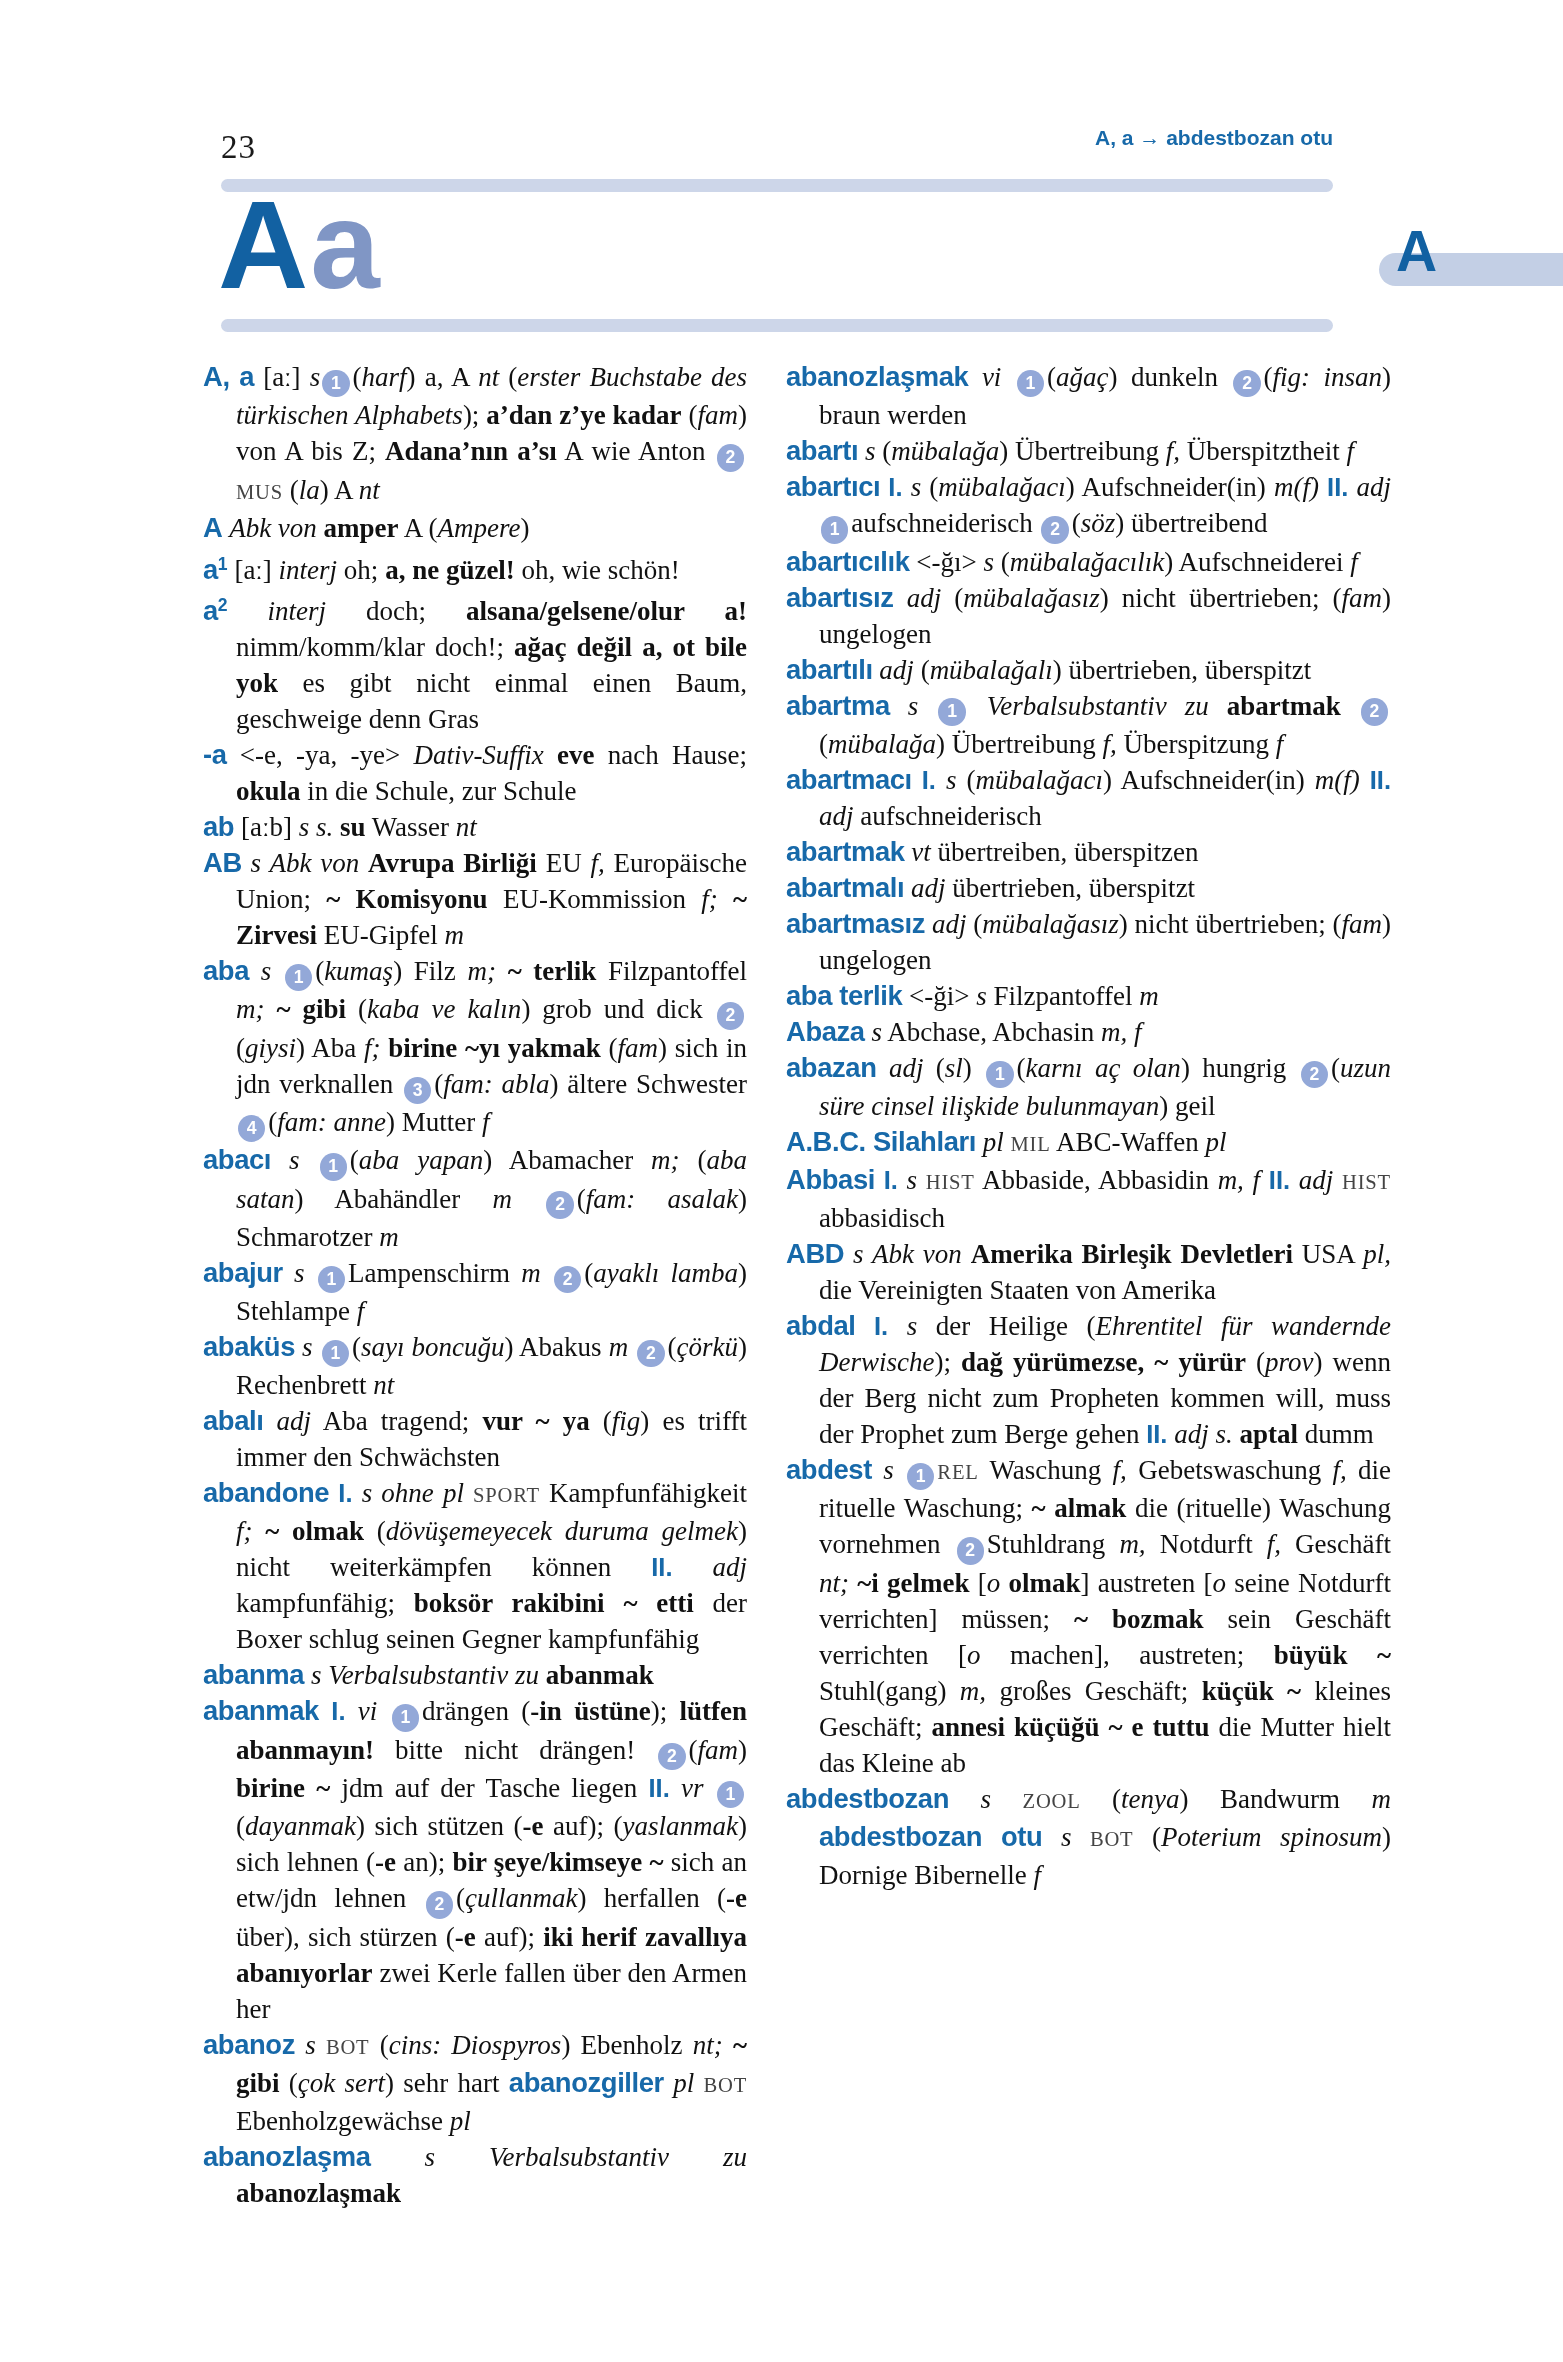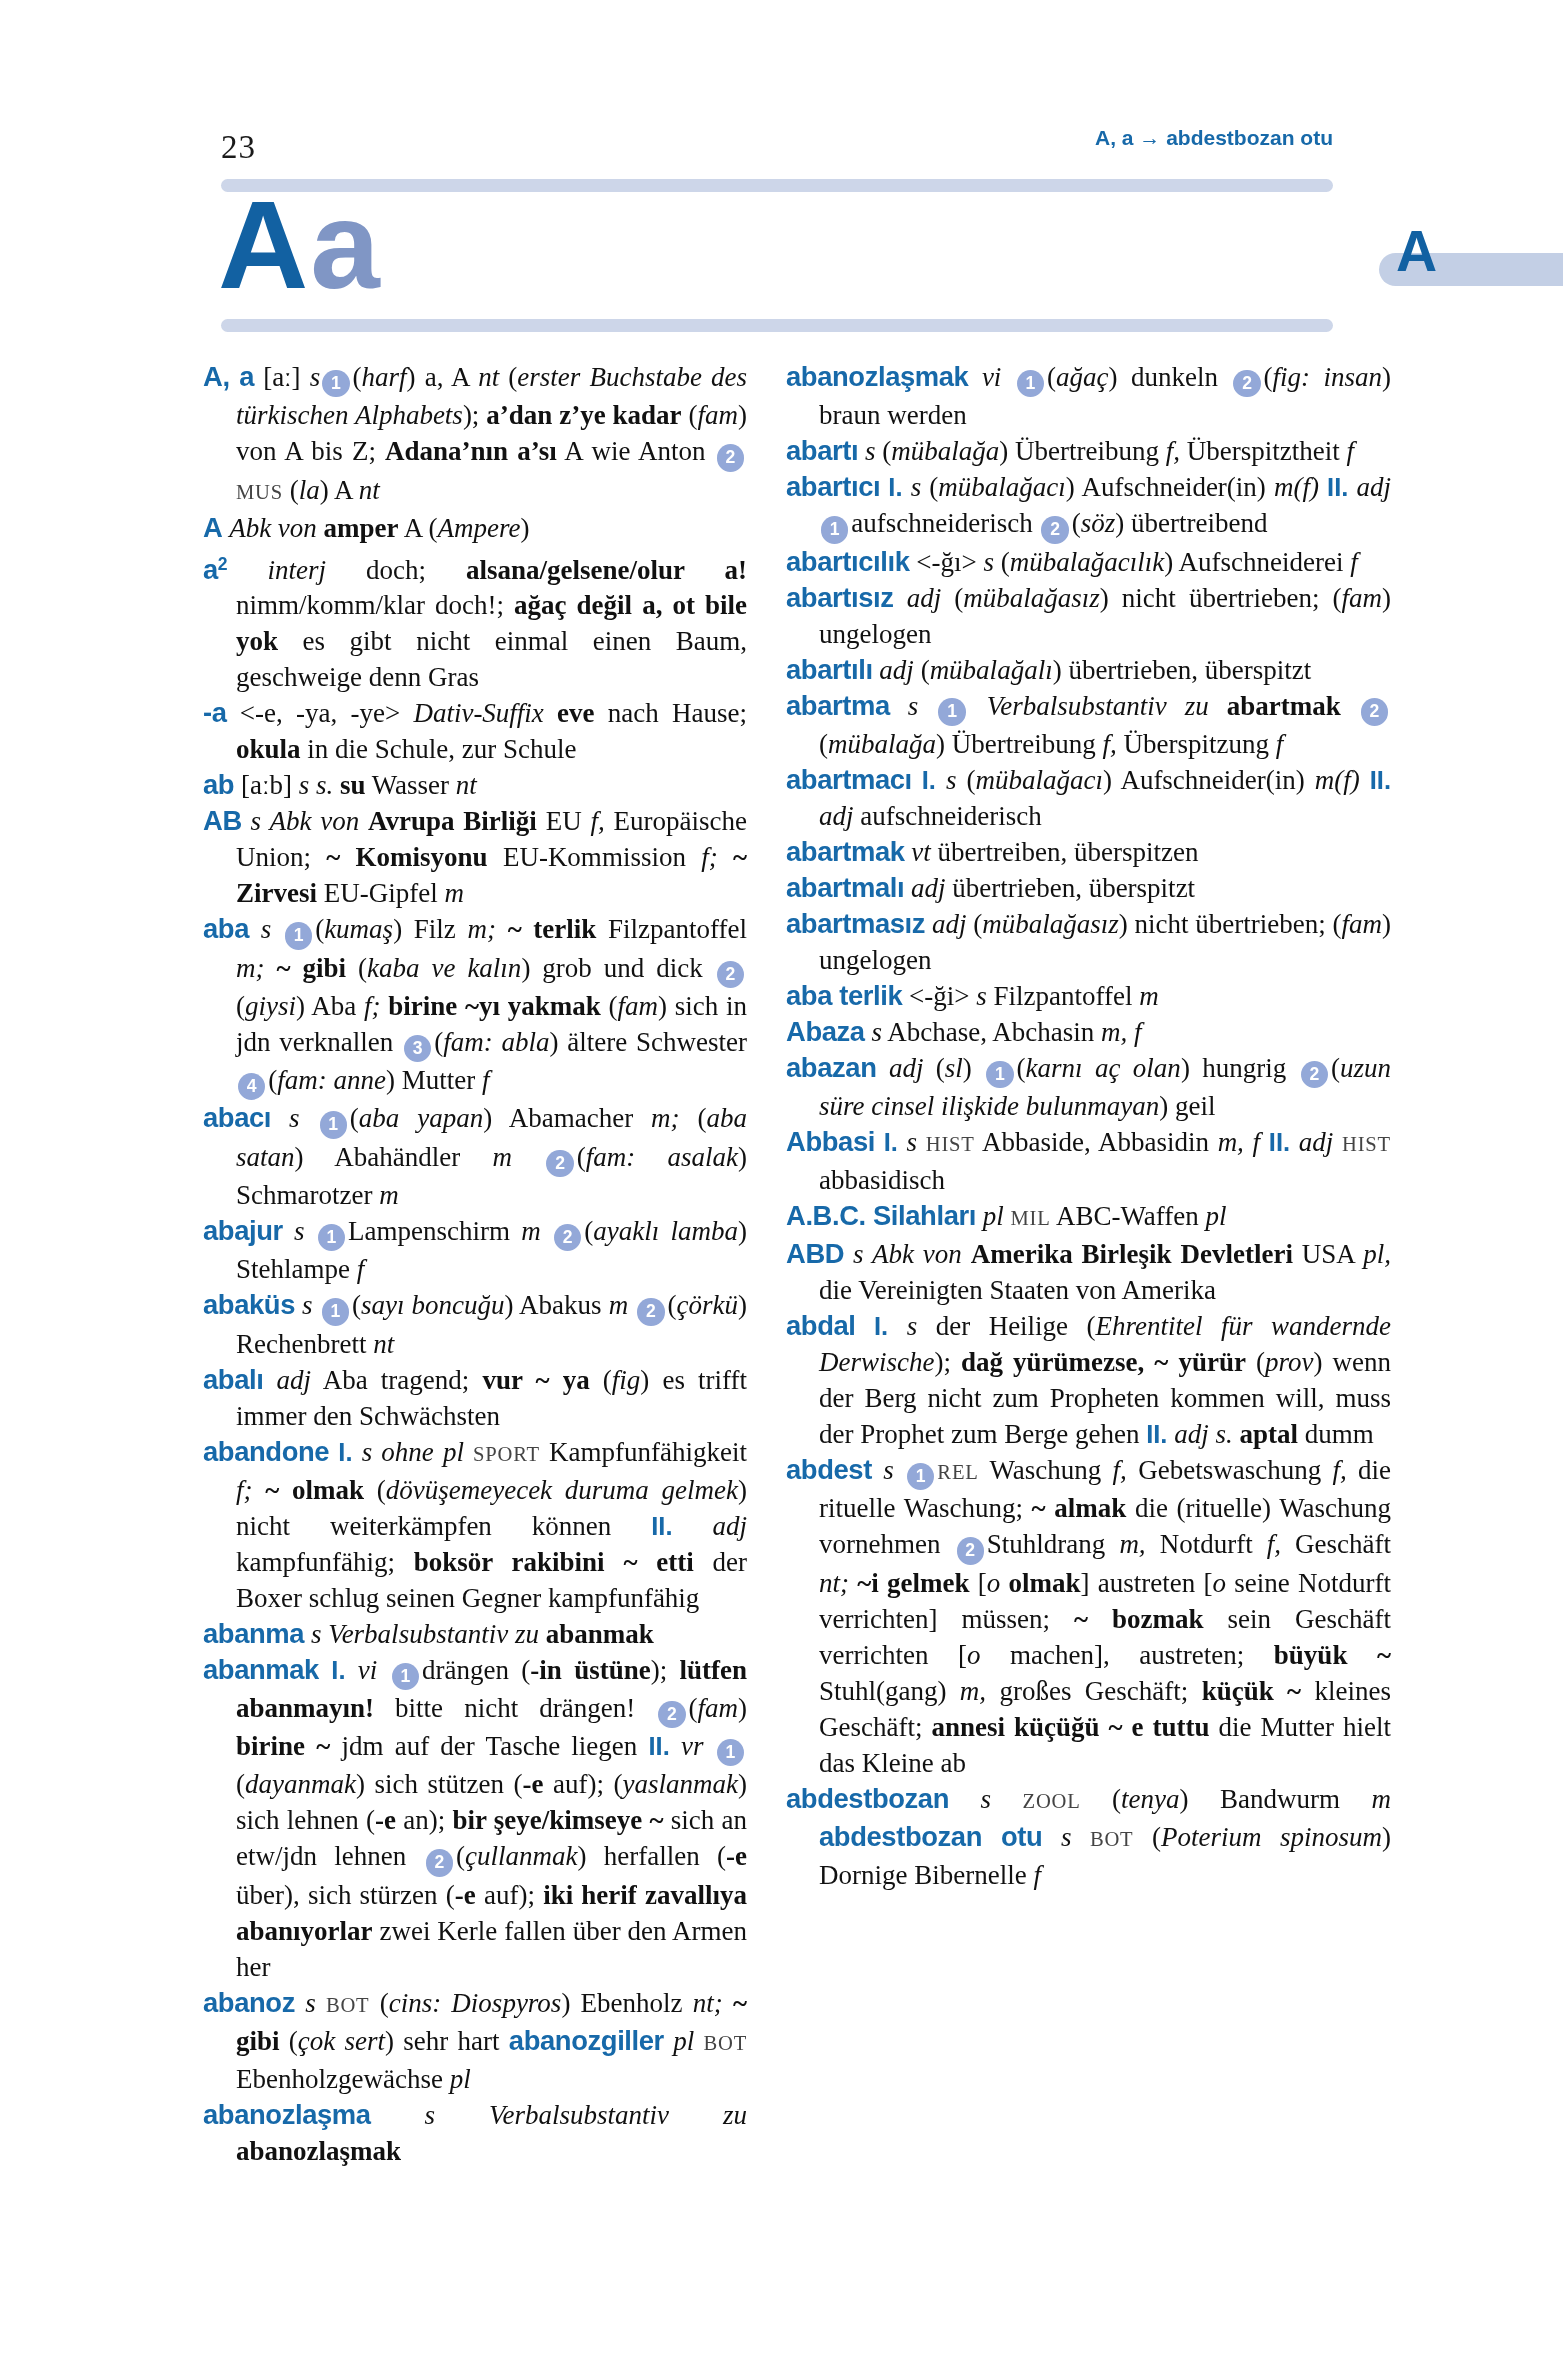--- a/index.html
+++ b/index.html
@@ -97,20 +97,21 @@
 
   <div id="head-bar-bottom" class="head-bar"></div>
 
   <div id="thumb-tab"></div>
   <div id="thumb-tab-letter">A</div>
 
   <div id="columns">
     <div id="col-left" class="col">
         <p class="entry"><span class="rh">A, a</span><span> [aː] </span><span class="ri">s</span><span class="rc">1</span><span>(</span><span class="ri">harf</span><span>) a, A </span><span class="ri">nt</span><span> (</span><span class="ri">erster Buchstabe des türkischen Alphabets</span><span>); </span><span class="rb">a’dan z’ye kadar</span><span> (</span><span class="ri">fam</span><span>) von A bis Z; </span><span class="rb">Adana’nın a’sı</span><span> A wie Anton </span><span class="rc">2</span><span class="rsc">MUS</span><span> (</span><span class="ri">la</span><span>) A </span><span class="ri">nt</span></p>
         <p class="entry"><span class="rh">A</span><span> </span><span class="ri">Abk von</span><span> </span><span class="rb">amper</span><span> A (</span><span class="ri">Ampere</span><span>)</span></p>
+        <p class="entry"><span class="rh">a</span><span class="rhs">1</span><span> [aː] </span><span class="ri">interj</span><span> oh; </span><span class="rb">a, ne güzel!</span><span> oh, wie schön!</span></p>
         <p class="entry"><span class="rh">a</span><span class="rhs">2</span><span> </span><span class="ri">interj</span><span> doch; </span><span class="rb">alsana/gelsene/olur a!</span><span> nimm/komm/klar doch!; </span><span class="rb">ağaç değil a, ot bile yok</span><span> es gibt nicht einmal einen Baum, geschweige denn Gras</span></p>
         <p class="entry"><span class="rh">-a</span><span> &lt;-e, -ya, -ye&gt; </span><span class="ri">Dativ-Suffix</span><span> </span><span class="rb">eve</span><span> nach Hause; </span><span class="rb">okula</span><span> in die Schule, zur Schule</span></p>
         <p class="entry"><span class="rh">ab</span><span> [aːb] </span><span class="ri">s</span><span> </span><span class="ri">s.</span><span> </span><span class="rb">su</span><span> Wasser </span><span class="ri">nt</span></p>
         <p class="entry"><span class="rh">AB</span><span> </span><span class="ri">s Abk von</span><span> </span><span class="rb">Avrupa Birliği</span><span> EU </span><span class="ri">f,</span><span> Europäische Union; </span><span class="rb">~ Komisyonu</span><span> EU-Kommission </span><span class="ri">f;</span><span> </span><span class="rb">~ Zirvesi</span><span> EU-Gipfel </span><span class="ri">m</span></p>
         <p class="entry"><span class="rh">aba</span><span> </span><span class="ri">s</span><span> </span><span class="rc">1</span><span>(</span><span class="ri">kumaş</span><span>) Filz </span><span class="ri">m;</span><span> </span><span class="rb">~ terlik</span><span> Filzpantoffel </span><span class="ri">m;</span><span> </span><span class="rb">~ gibi</span><span> (</span><span class="ri">kaba ve kalın</span><span>) grob und dick </span><span class="rc">2</span><span>(</span><span class="ri">giysi</span><span>) Aba </span><span class="ri">f;</span><span> </span><span class="rb">birine ~yı yakmak</span><span> (</span><span class="ri">fam</span><span>) sich in jdn verknallen </span><span class="rc">3</span><span>(</span><span class="ri">fam: abla</span><span>) ältere Schwester </span><span class="rc">4</span><span>(</span><span class="ri">fam: anne</span><span>) Mutter </span><span class="ri">f</span></p>
         <p class="entry"><span class="rh">abacı</span><span> </span><span class="ri">s</span><span> </span><span class="rc">1</span><span>(</span><span class="ri">aba yapan</span><span>) Abamacher </span><span class="ri">m;</span><span> (</span><span class="ri">aba satan</span><span>) Abahändler </span><span class="ri">m</span><span> </span><span class="rc">2</span><span>(</span><span class="ri">fam: asalak</span><span>) Schmarotzer </span><span class="ri">m</span></p>
         <p class="entry"><span class="rh">abajur</span><span> </span><span class="ri">s</span><span> </span><span class="rc">1</span><span>Lampenschirm </span><span class="ri">m</span><span> </span><span class="rc">2</span><span>(</span><span class="ri">ayaklı lamba</span><span>) Stehlampe </span><span class="ri">f</span></p>
         <p class="entry"><span class="rh">abaküs</span><span> </span><span class="ri">s</span><span> </span><span class="rc">1</span><span>(</span><span class="ri">sayı boncuğu</span><span>) Abakus </span><span class="ri">m</span><span> </span><span class="rc">2</span><span>(</span><span class="ri">çörkü</span><span>) Rechenbrett </span><span class="ri">nt</span></p>
         <p class="entry"><span class="rh">abalı</span><span> </span><span class="ri">adj</span><span> Aba tragend; </span><span class="rb">vur ~ ya</span><span> (</span><span class="ri">fig</span><span>) es trifft immer den Schwächsten</span></p>
         <p class="entry"><span class="rh">abandone</span><span> </span><span class="rr">I.</span><span> </span><span class="ri">s ohne pl</span><span> </span><span class="rsc">SPORT</span><span> Kampfunfähigkeit </span><span class="ri">f;</span><span> </span><span class="rb">~ olmak</span><span> (</span><span class="ri">dövüşemeyecek duruma gelmek</span><span>) nicht weiterkämpfen können </span><span class="rr">II.</span><span> </span><span class="ri">adj</span><span> kampfunfähig; </span><span class="rb">boksör rakibini ~ etti</span><span> der Boxer schlug seinen Gegner kampfunfähig</span></p>
@@ -127,22 +128,22 @@
         <p class="entry"><span class="rh">abartısız</span><span> </span><span class="ri">adj</span><span> (</span><span class="ri">mübalağasız</span><span>) nicht übertrieben; (</span><span class="ri">fam</span><span>) ungelogen</span></p>
         <p class="entry"><span class="rh">abartılı</span><span> </span><span class="ri">adj</span><span> (</span><span class="ri">mübalağalı</span><span>) übertrieben, überspitzt</span></p>
         <p class="entry"><span class="rh">abartma</span><span> </span><span class="ri">s</span><span> </span><span class="rc">1</span><span> </span><span class="ri">Verbalsubstantiv zu</span><span> </span><span class="rb">abartmak</span><span> </span><span class="rc">2</span><span>(</span><span class="ri">mübalağa</span><span>) Übertreibung </span><span class="ri">f,</span><span> Überspitzung </span><span class="ri">f</span></p>
         <p class="entry"><span class="rh">abartmacı</span><span> </span><span class="rr">I.</span><span> </span><span class="ri">s</span><span> (</span><span class="ri">mübalağacı</span><span>) Aufschneider(in) </span><span class="ri">m(f)</span><span> </span><span class="rr">II.</span><span> </span><span class="ri">adj</span><span> aufschneiderisch</span></p>
         <p class="entry"><span class="rh">abartmak</span><span> </span><span class="ri">vt</span><span> übertreiben, überspitzen</span></p>
         <p class="entry"><span class="rh">abartmalı</span><span> </span><span class="ri">adj</span><span> übertrieben, überspitzt</span></p>
         <p class="entry"><span class="rh">abartmasız</span><span> </span><span class="ri">adj</span><span> (</span><span class="ri">mübalağasız</span><span>) nicht übertrieben; (</span><span class="ri">fam</span><span>) ungelogen</span></p>
         <p class="entry"><span class="rh">aba terlik</span><span> &lt;-ği&gt; </span><span class="ri">s</span><span> Filzpantoffel </span><span class="ri">m</span></p>
         <p class="entry"><span class="rh">Abaza</span><span> </span><span class="ri">s</span><span> Abchase, Abchasin </span><span class="ri">m, f</span></p>
         <p class="entry"><span class="rh">abazan</span><span> </span><span class="ri">adj</span><span> (</span><span class="ri">sl</span><span>) </span><span class="rc">1</span><span>(</span><span class="ri">karnı aç olan</span><span>) hungrig </span><span class="rc">2</span><span>(</span><span class="ri">uzun süre cinsel ilişkide bulunmayan</span><span>) geil</span></p>
+        <p class="entry"><span class="rh">A.B.C. Silahları</span><span> </span><span class="ri">pl</span><span> </span><span class="rsc">MIL</span><span> ABC-Waffen </span><span class="ri">pl</span></p>
         <p class="entry"><span class="rh">Abbasi</span><span> </span><span class="rr">I.</span><span> </span><span class="ri">s</span><span> </span><span class="rsc">HIST</span><span> Abbaside, Abbasidin </span><span class="ri">m, f</span><span> </span><span class="rr">II.</span><span> </span><span class="ri">adj</span><span> </span><span class="rsc">HIST</span><span> abbasidisch</span></p>
-        <p class="entry"><span class="rh">A.B.C. Silahları</span><span> </span><span class="ri">pl</span><span> </span><span class="rsc">MIL</span><span> ABC-Waffen </span><span class="ri">pl</span></p>
         <p class="entry"><span class="rh">ABD</span><span> </span><span class="ri">s Abk von</span><span> </span><span class="rb">Amerika Birleşik Devletleri</span><span> USA </span><span class="ri">pl,</span><span> die Vereinigten Staaten von Amerika</span></p>
         <p class="entry"><span class="rh">abdal</span><span> </span><span class="rr">I.</span><span> </span><span class="ri">s</span><span> der Heilige (</span><span class="ri">Ehrentitel für wandernde Derwische</span><span>); </span><span class="rb">dağ yürümezse, ~ yürür</span><span> (</span><span class="ri">prov</span><span>) wenn der Berg nicht zum Propheten kommen will, muss der Prophet zum Berge gehen </span><span class="rr">II.</span><span> </span><span class="ri">adj s.</span><span> </span><span class="rb">aptal</span><span> dumm</span></p>
         <p class="entry"><span class="rh">abdest</span><span> </span><span class="ri">s</span><span> </span><span class="rc">1</span><span class="rsc">REL</span><span> Waschung </span><span class="ri">f,</span><span> Gebetswaschung </span><span class="ri">f,</span><span> die rituelle Waschung; </span><span class="rb">~ almak</span><span> die (rituelle) Waschung vornehmen </span><span class="rc">2</span><span>Stuhldrang </span><span class="ri">m,</span><span> Notdurft </span><span class="ri">f,</span><span> Geschäft </span><span class="ri">nt;</span><span> </span><span class="rb">~i gelmek</span><span> [</span><span class="ri">o</span><span> </span><span class="rb">olmak</span><span>] austreten [</span><span class="ri">o</span><span> seine Notdurft verrichten] müssen; </span><span class="rb">~ bozmak</span><span> sein Geschäft verrichten [</span><span class="ri">o</span><span> machen], austreten; </span><span class="rb">büyük ~</span><span> Stuhl(gang) </span><span class="ri">m,</span><span> großes Geschäft; </span><span class="rb">küçük ~</span><span> kleines Geschäft; </span><span class="rb">annesi küçüğü ~ e tuttu</span><span> die Mutter hielt das Kleine ab</span></p>
         <p class="entry"><span class="rh">abdestbozan</span><span> </span><span class="ri">s</span><span> </span><span class="rsc">ZOOL</span><span> (</span><span class="ri">tenya</span><span>) Bandwurm </span><span class="ri">m</span><span> </span><span class="rh">abdestbozan otu</span><span> </span><span class="ri">s</span><span> </span><span class="rsc">BOT</span><span> (</span><span class="ri">Poterium spinosum</span><span>) Dornige Bibernelle </span><span class="ri">f</span></p>
       </div>
   </div>
 
 </div>
 
 

